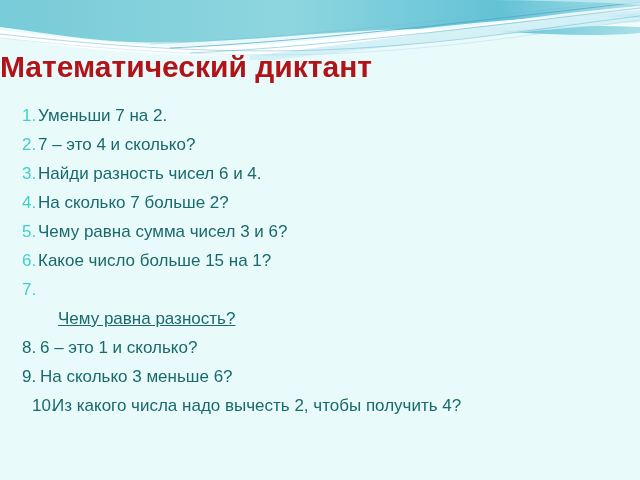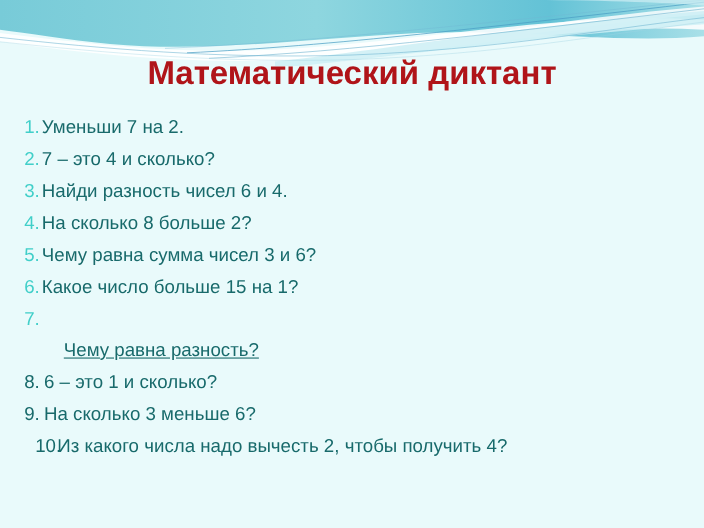--- a/index.html
+++ b/index.html
@@ -34,21 +34,20 @@
   #wave-banner svg {
     display: block;
   }
 
   
   #title {
     position: absolute;
     left: 0;
     top: 49px;
     width: 640px;
-    text-align: center;
     font-size: 30px;
     font-weight: bold;
     line-height: 36px;
     color: #b01419;
     letter-spacing: 0px;
     white-space: nowrap;
   }
 
   
   #question-list {
@@ -172,21 +171,21 @@
       <span class="q-text">7 – это 4 и сколько?</span>
     </div>
 
     <div class="q-row">
       <span class="q-num">3.</span>
       <span class="q-text">Найди разность чисел 6 и 4.</span>
     </div>
 
     <div class="q-row">
       <span class="q-num">4.</span>
-      <span class="q-text">На сколько 8 больше 2?</span>
+      <span class="q-text">На сколько 7 больше 2?</span>
     </div>
 
     <div class="q-row">
       <span class="q-num">5.</span>
       <span class="q-text">Чему равна сумма чисел 3 и 6?</span>
     </div>
 
     <div class="q-row">
       <span class="q-num">6.</span>
       <span class="q-text">Какое число больше 15 на 1?</span>

